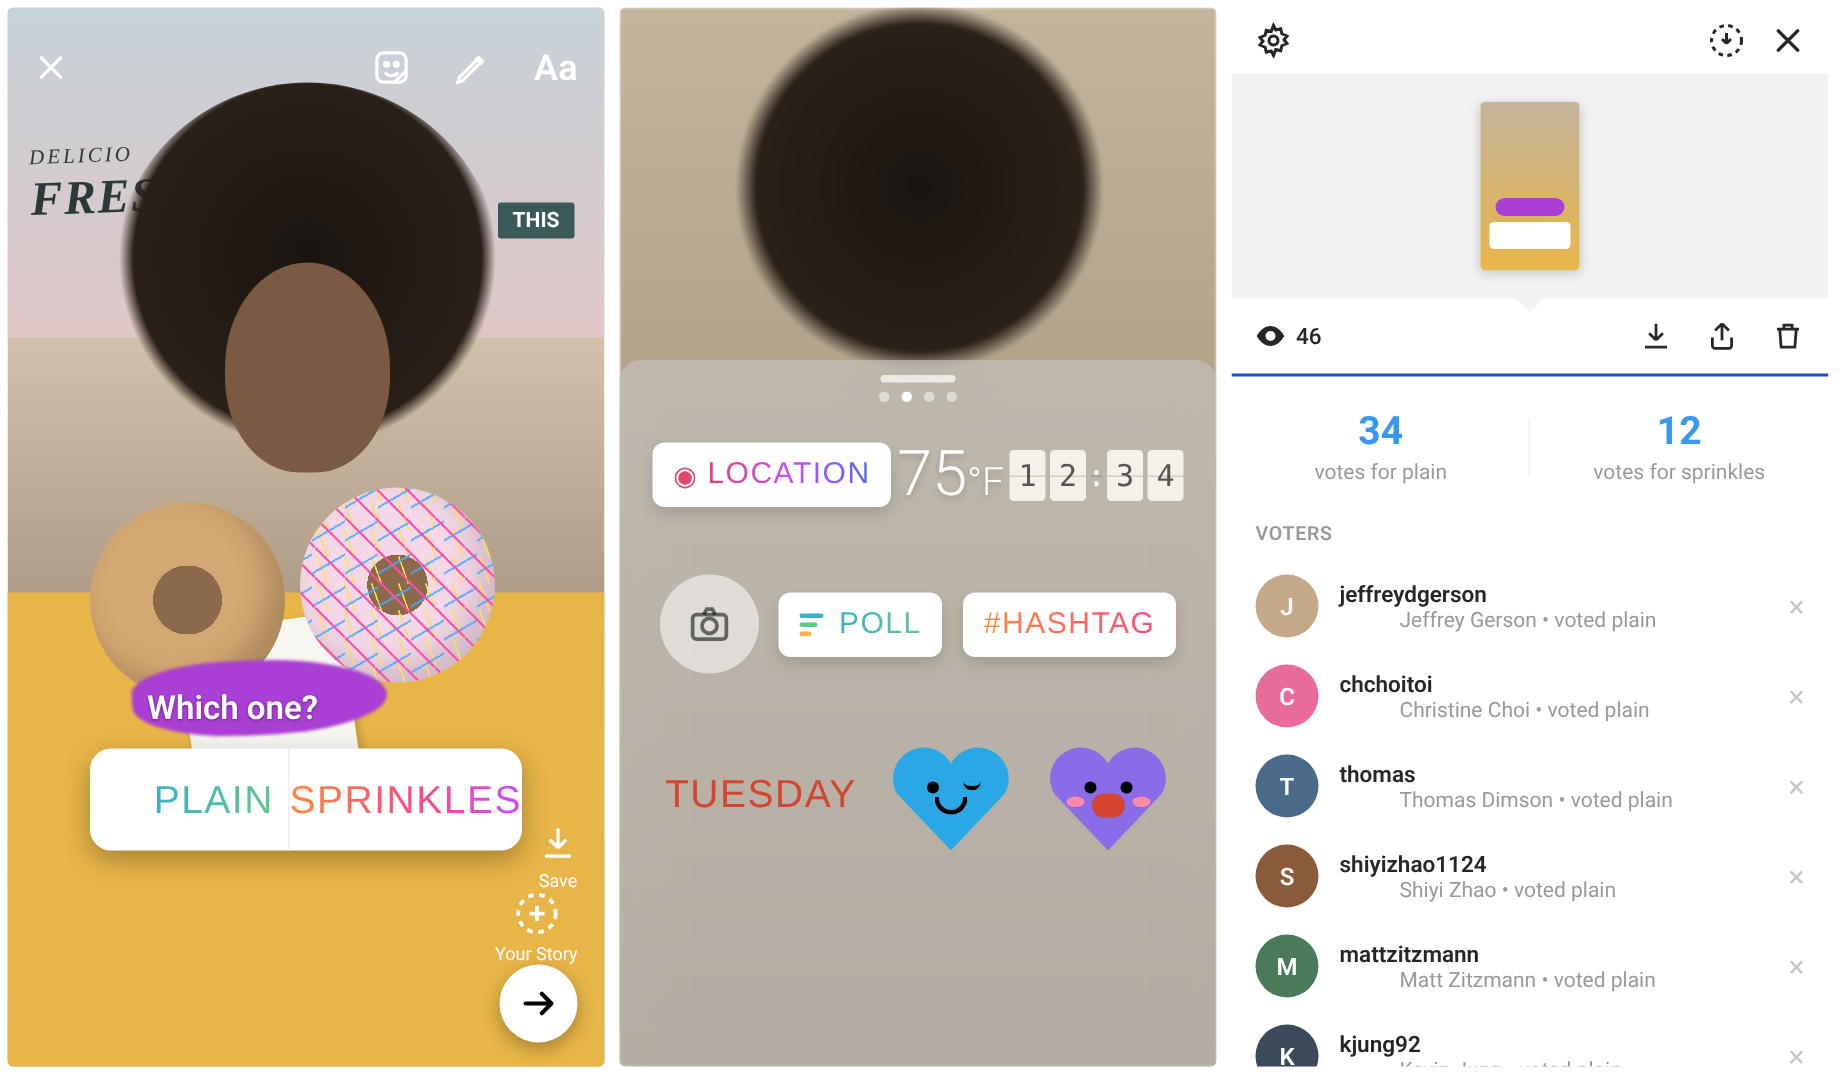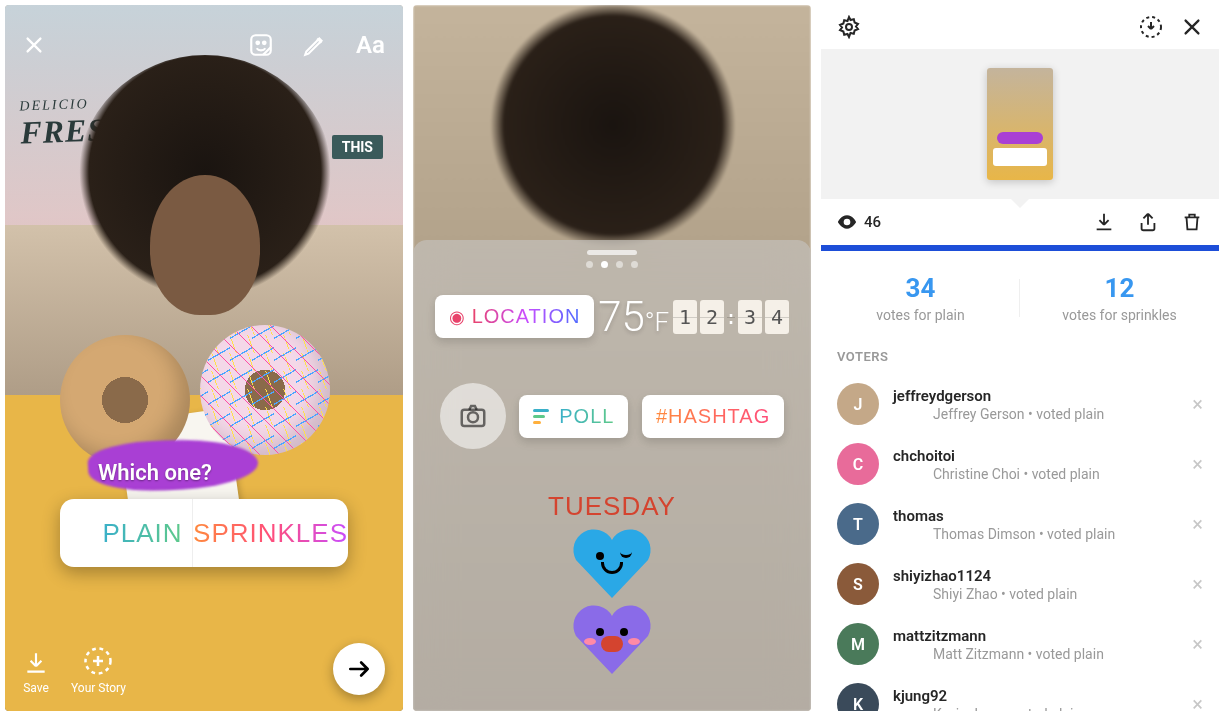--- a/index.html
+++ b/index.html
@@ -122,21 +122,21 @@
   background: linear-gradient(90deg,#3ab0c9,#5ec98a);
   -webkit-background-clip:text; background-clip:text; color:transparent;margin-left:33px;
 }
 .grad-b {
   background: linear-gradient(90deg,#ff8a3d,#ff4d7a,#c94dff);
   -webkit-background-clip:text; background-clip:text; color:transparent;
 }
 
 .p1-bottom {
   position:absolute; bottom:16px; left:0; right:0;
-  display:flex; align-items:flex-end; padding:0 18px; color:#fff;
+  display:flex; align-items:flex-end; padding:0 18px; color:#fff;flex-direction:column;
 }
 .p1-save, .p1-story { display:flex; flex-direction:column; align-items:center; gap:5px; font-size:12px; }
 .p1-story { margin-left:22px; }
 .p1-next {
   margin-left:auto; width:52px; height:52px; border-radius:50%; background:#fff;
   display:flex; align-items:center; justify-content:center; color:#000;
   box-shadow:0 4px 12px rgba(0,0,0,.3);
 }
 
 
@@ -253,21 +253,21 @@
   background:#a93fd4; border-radius:6px;
 }
 .p3-caret{
   position:absolute; bottom:-9px; left:50%; transform:translateX(-50%);
   width:0;height:0;border-left:10px solid transparent;border-right:10px solid transparent;
   border-top:10px solid #f2f2f2;
 }
 
 .p3-bar{
   height:52px; display:flex; align-items:center; padding:0 16px;
-  border-bottom:6px solid #1d4ed8;
+  border-bottom:2px solid #1d4ed8;
 }
 .p3-views{display:flex;align-items:center;gap:7px;font-size:15px;color:#262626;font-weight:500;}
 .p3-bar .spacer{flex:1;}
 .p3-actions{display:flex;gap:22px;color:#262626;}
 
 .p3-votes{
   display:flex; padding:22px 0 26px;
 }
 .p3-vote-col{flex:1;text-align:center;position:relative;}
 .p3-vote-col:first-child::after{content:"";position:absolute;right:0;top:6px;bottom:6px;width:1px;background:#efefef;}
@@ -415,21 +415,21 @@
             <span class="b2"></span>
             <span class="b3"></span>
           </span>
         <span class="poll-text">POLL</span>
       </div>
       <div class="sticker">
         <span class="hashtag-text">#HASHTAG</span>
       </div>
     </div>
 
-    <div class="p2-row" style="margin-top:10px;flex-direction:column;">
+    <div class="p2-row" style="margin-top:10px;">
       <div class="p2-day">TUESDAY</div>
       <div class="p2-heart">
         <div class="heart-shape h-blue"></div>
         <div class="h-eye l"></div>
           <div class="h-wink"></div>
         <div class="h-smile"></div>
       </div>
       <div class="p2-heart">
         <div class="heart-shape h-purple"></div>
         <div class="h-eye l"></div>

